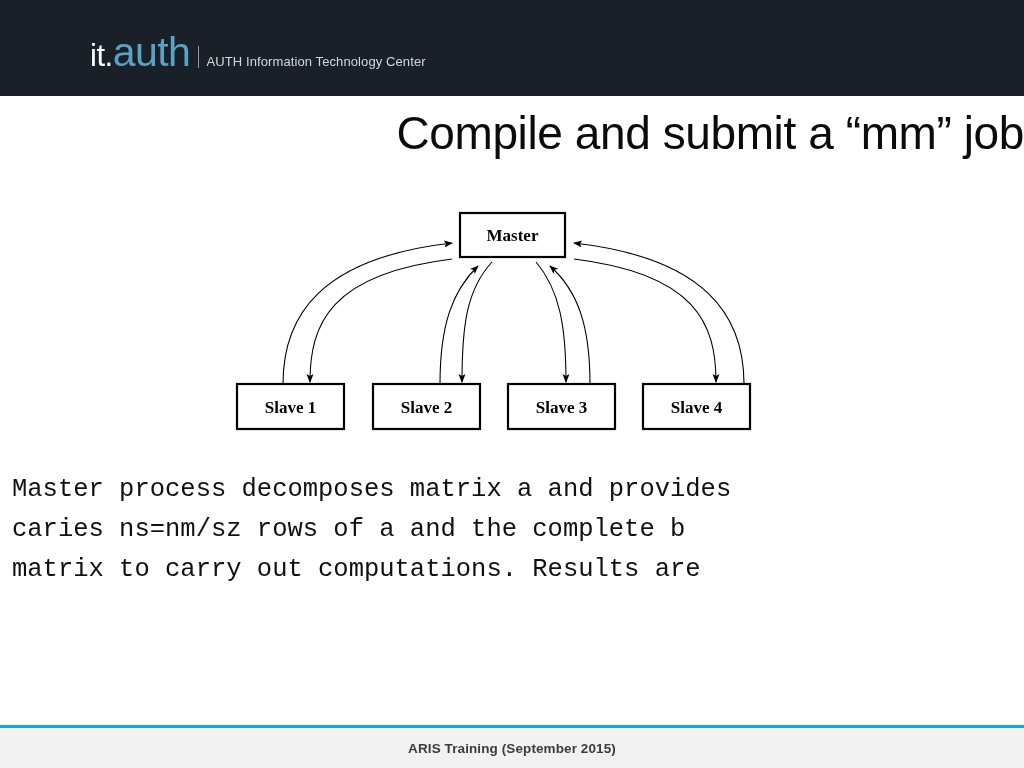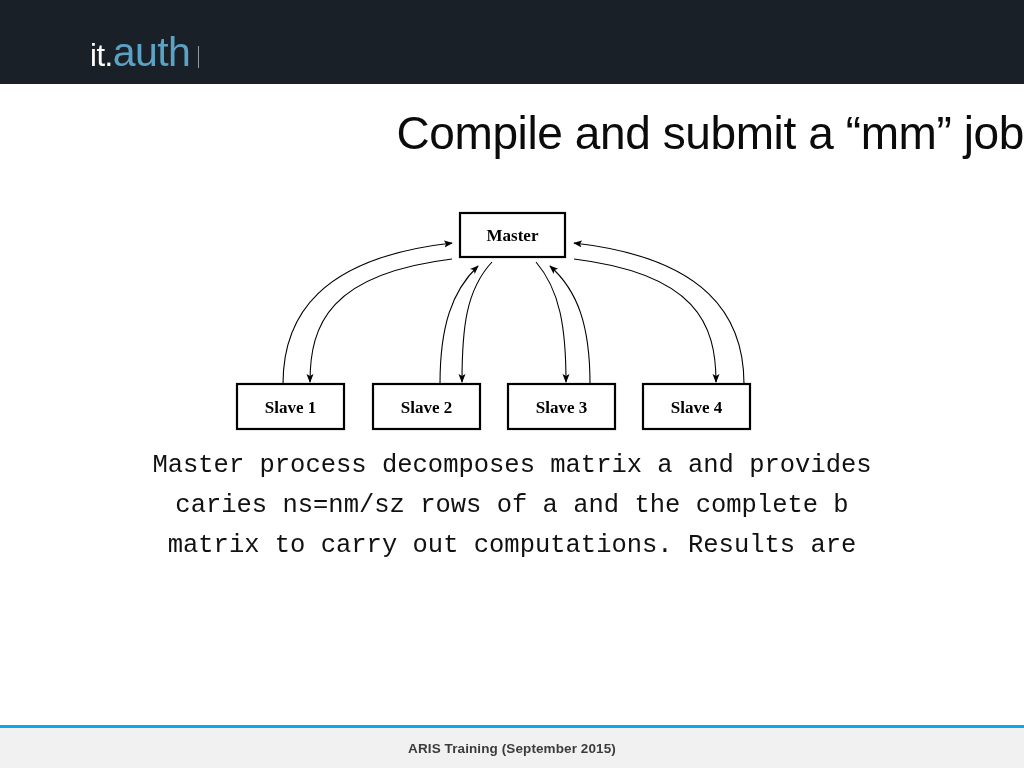--- a/index.html
+++ b/index.html
@@ -15,21 +15,21 @@
     overflow: hidden;
     position: relative;
   }
 
   
   .header-bar {
     position: absolute;
     left: 0;
     top: 0;
     width: 1024px;
-    height: 84px;
+    height: 96px;
     background: #1a2028;
   }
   .brand {
     position: absolute;
     left: 90px;
     top: 29px;
     display: flex;
     align-items: baseline;
     white-space: nowrap;
   }
@@ -90,27 +90,27 @@
     font-family: "Liberation Serif", serif;
     font-weight: bold;
     font-size: 17px;
     fill: #000000;
   }
 
   
   .body-text {
     position: absolute;
     left: 12px;
-    top: 446px;
+    top: 470px;
     width: 1000px;
     font-family: "Liberation Mono", monospace;
     font-size: 25.5px;
     line-height: 40px;
     color: #111111;
-    text-align: center;
+    text-align: left;
     white-space: nowrap;
   }
   .body-line {
     display: block;
   }
   .body-line.first {
     letter-spacing: 0px;
   }
 
   
@@ -136,20 +136,21 @@
   }
 </style>
 </head>
 <body>
 
 <div class="header-bar">
   <div class="brand">
     <span class="brand-it">it.</span>
     <span class="brand-auth">auth</span>
     <span class="brand-divider"></span>
+    <span class="brand-sub">AUTH Information Technology Center</span>
   </div>
 </div>
 
 <div class="slide-title">Compile and submit a “mm” job</div>
 
 <div class="diagram-wrap">
   <svg class="diagram-svg" width="1024" height="250" viewBox="0 0 1024 250">
     <defs>
       <marker id="ah" markerWidth="9" markerHeight="9" refX="7.2" refY="3.2" orient="auto" markerUnits="strokeWidth">
         <path d="M0,0 L8,3.2 L0,6.4 L1.8,3.2 z" fill="#000000"></path>

